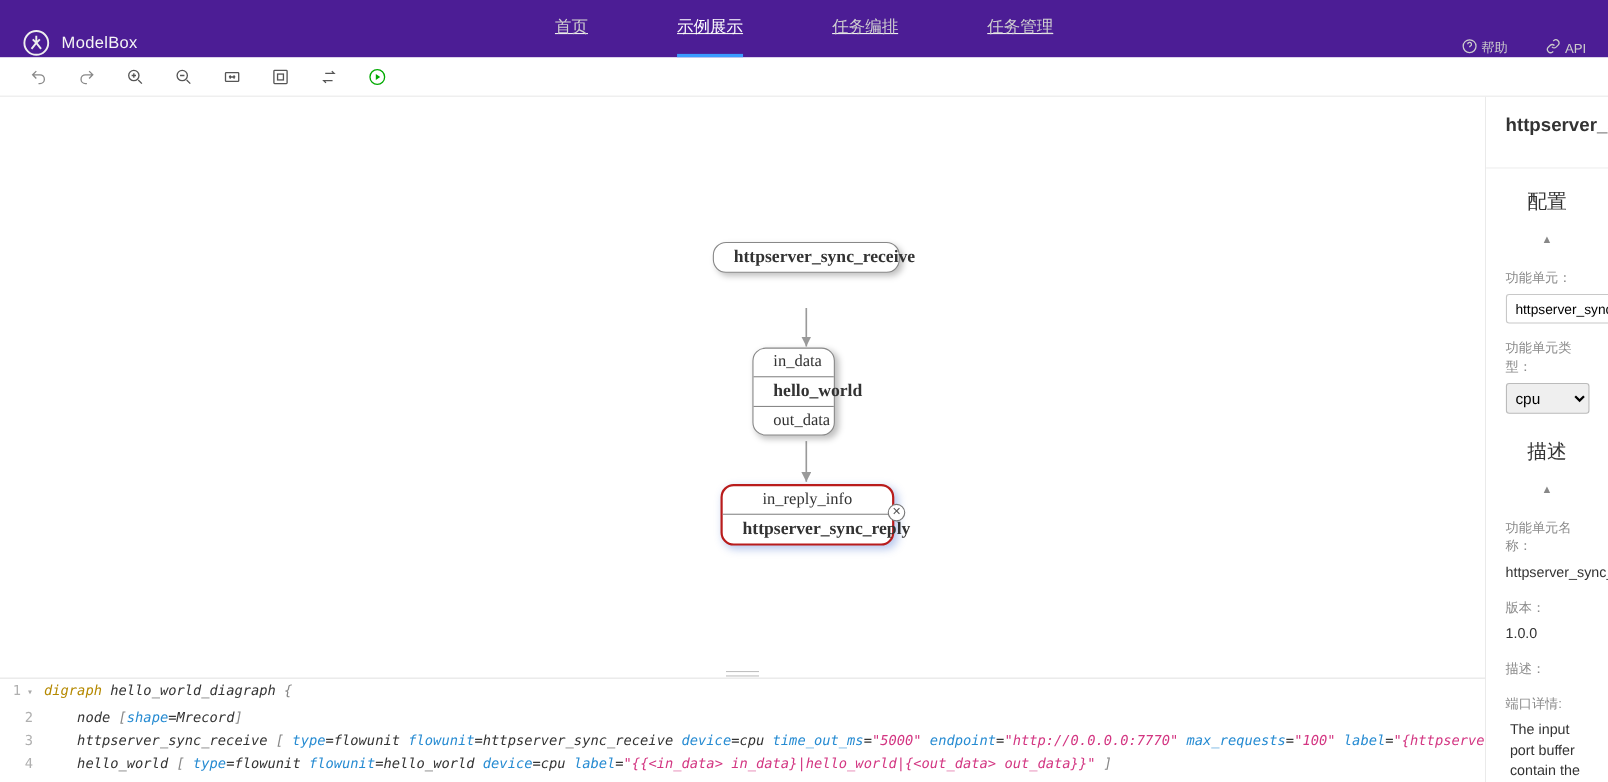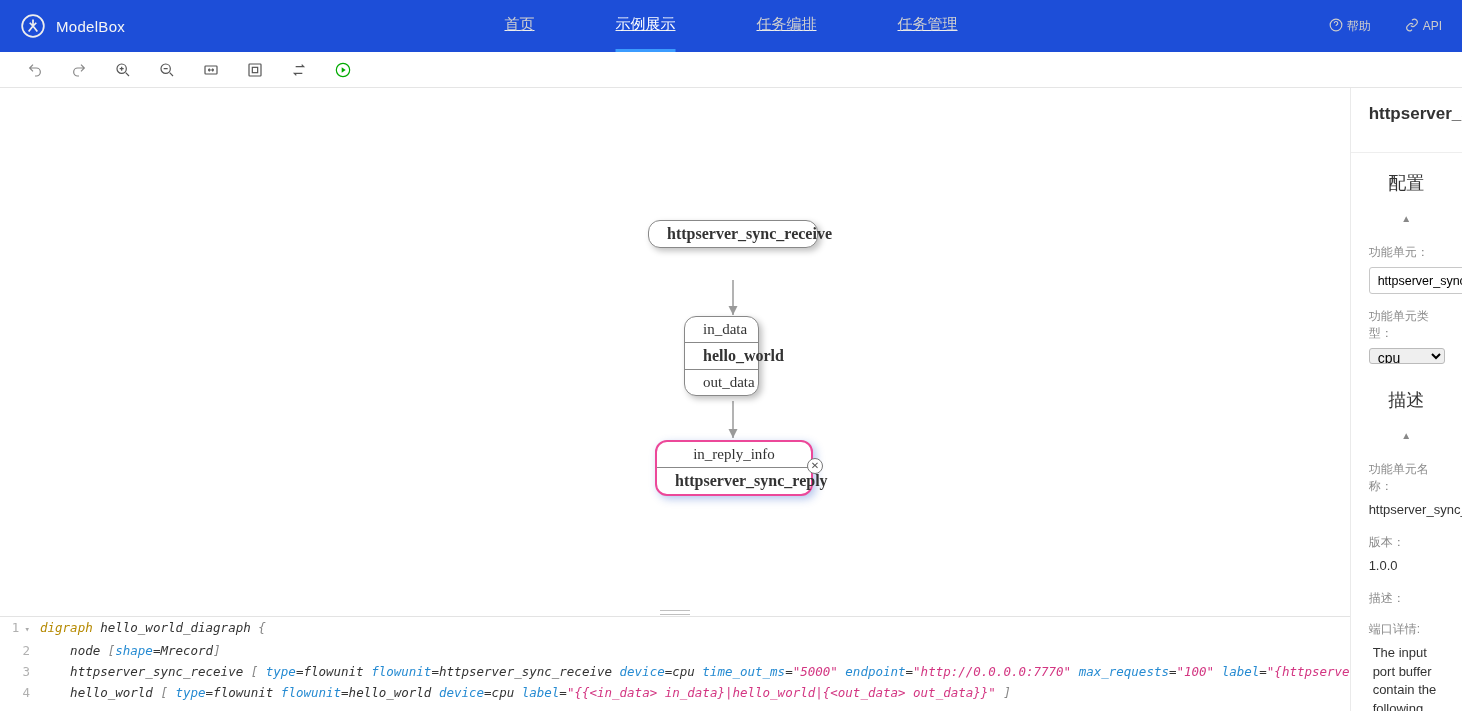--- a/index.html
+++ b/index.html
@@ -1,18 +1,18 @@
 <!DOCTYPE html>
 <html><head>
 <meta charset="utf-8">
 <style>
   * { box-sizing: border-box; }
   body { margin:0; font-family: -apple-system, BlinkMacSystemFont, "Segoe UI", Arial, sans-serif; font-size:13px; color:#333; background:#fff; }
   
-  .topbar { display:flex; align-items:center; height:52px; background:#1d4ed8; color:#eee; padding:0 20px; position:relative; }
+  .topbar { display:flex; align-items:flex-end; height:52px; background:#4c1d95; color:#eee; padding:0 20px; position:relative; }
   .logo-wrap { display:flex; align-items:center; gap:10px; }
   .logo-icon svg { display:block; }
   .logo-text { font-size:15px; letter-spacing:0.3px; color:#f5f5f5; }
   .nav { position:absolute; left:50%; transform:translateX(-50%); display:flex; gap:81px; height:100%; align-items:center;text-decoration:underline; }
   .nav-item { color:#d0d0d0; font-size:15px; cursor:pointer; height:100%; display:flex; align-items:center; border-bottom:3px solid transparent; }
   .nav-item.active { color:#fff; border-bottom-color:#3b9cff; }
   .top-actions { margin-left:auto; display:flex; gap:34px; align-items:center; font-size:12px; color:#ccc; }
   .top-act { display:flex; align-items:center; gap:4px; cursor:pointer; }
   
   .toolbar { height:36px; border-bottom:1px solid #e5e5e5; display:flex; align-items:center; padding:0 25px; gap:24px; background:#fff; }
@@ -32,35 +32,35 @@
   .tok-kw { color:#b58900; }
   .tok-name { color:#333; }
   .tok-attr { color:#268bd2; }
   .tok-str { color:#d33682; }
   .tok-brk { color:#888; }
   
   .gn { position:absolute; background:#fff; border:1.5px solid #888; border-radius:12px; box-shadow:3px 3px 6px rgba(0,0,0,0.25); font-family:"Times New Roman", serif; text-align:center; }
   .gn-row { padding:4px 18px; font-size:15px; }
   .gn .sep { border-top:1px solid #888; }
   .gn .bold { font-weight:700; font-size:16px; }
-  .gn.sel { border:2px solid #ec4899; box-shadow:3px 3px 8px rgba(40,90,200,0.35);}
+  .gn.sel { border:2px solid #b91c1c; box-shadow:3px 3px 8px rgba(40,90,200,0.35);}
   .close-badge { position:absolute; right:-12px; top:16px; width:16px; height:16px; border:1.5px solid #777; border-radius:50%; background:#fff; font-size:10px; line-height:13px; color:#555; cursor:pointer;}
   .edge { stroke:#9a9a9a; stroke-width:1.5; fill:none; }
   .arrowhead { fill:#9a9a9a; }
   
   .rpanel { width:298px; border-left:1px solid #eaeaea; background:#fff; overflow-y:auto; padding:0 0 20px 0; }
   .rp-title { font-size:17px; font-weight:700; padding:16px 18px 18px; }
   .section-hd { display:flex; align-items:center; justify-content:space-between; padding:0 18px;flex-direction:column; }
   .section-hd h3 { font-size:18px; font-weight:500; margin:18px 0 4px; }
   .section-hd .chev { cursor:pointer; color:#888; font-size:10px; margin-top:14px;}
   .sec-body { padding:6px 18px 4px; }
   .flabel { font-size:12px; color:#8a8a8a; margin-top:14px; }
   .ftext { font-size:13px; color:#333; margin-top:6px; line-height:1.45; }
   .finput { margin-top:6px; width:210px; height:27px; border:1px solid #c8c8c8; border-radius:3px; padding:0 8px; font-size:12.5px; }
-  .fselect { margin-top:6px; width:76px; height:16px; border:1px solid #bbb; border-radius:3px; font-size:14px; padding:0 4px;}
+  .fselect { margin-top:6px; width:76px; height:28px; border:1px solid #bbb; border-radius:3px; font-size:14px; padding:0 4px;}
   .rp-sep { border-top:1px solid #eee; margin:10px 0 0; }
 </style>
 </head>
 <body>
 
 <div class="topbar">
   <div class="logo-wrap">
     <span class="logo-icon">
       <svg width="26" height="26" viewBox="0 0 24 24" fill="none" stroke="#eee" stroke-width="1.6">
         <circle cx="12" cy="12" r="10"></circle>

